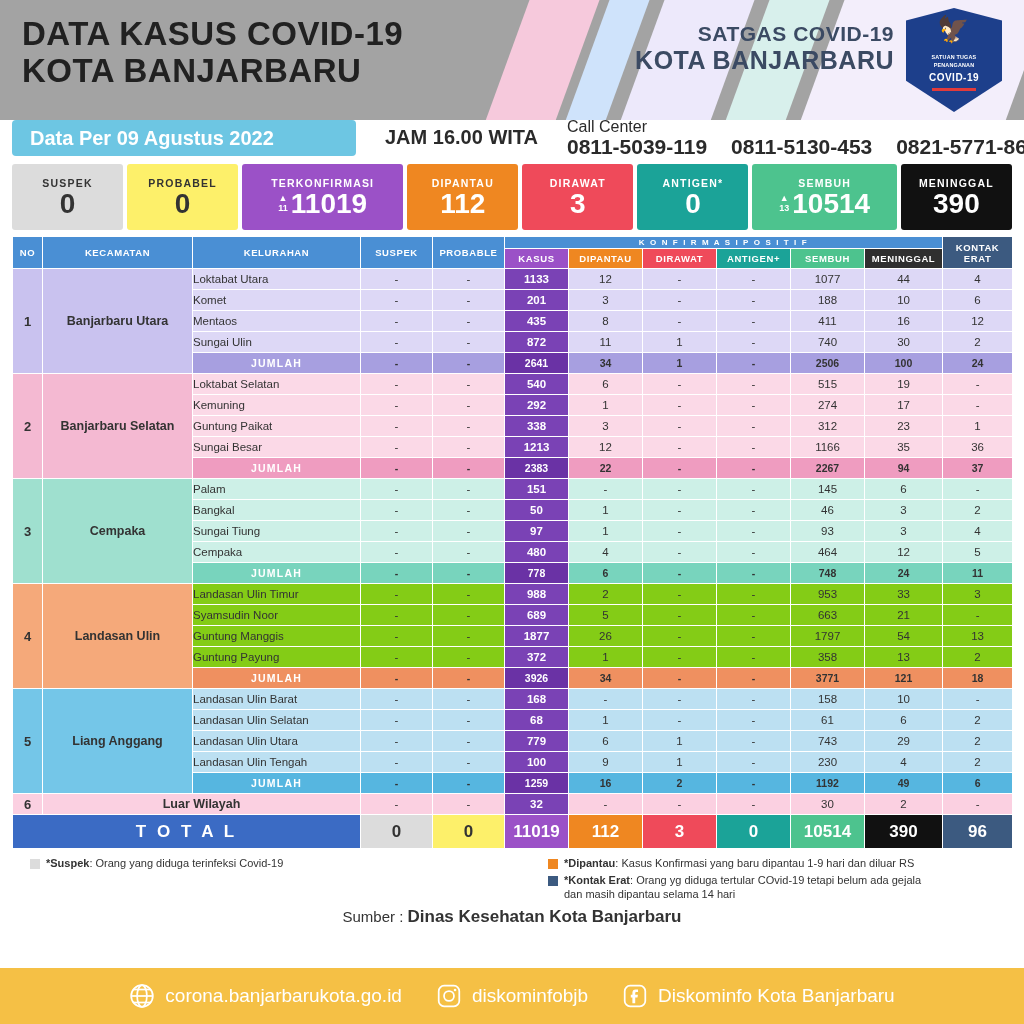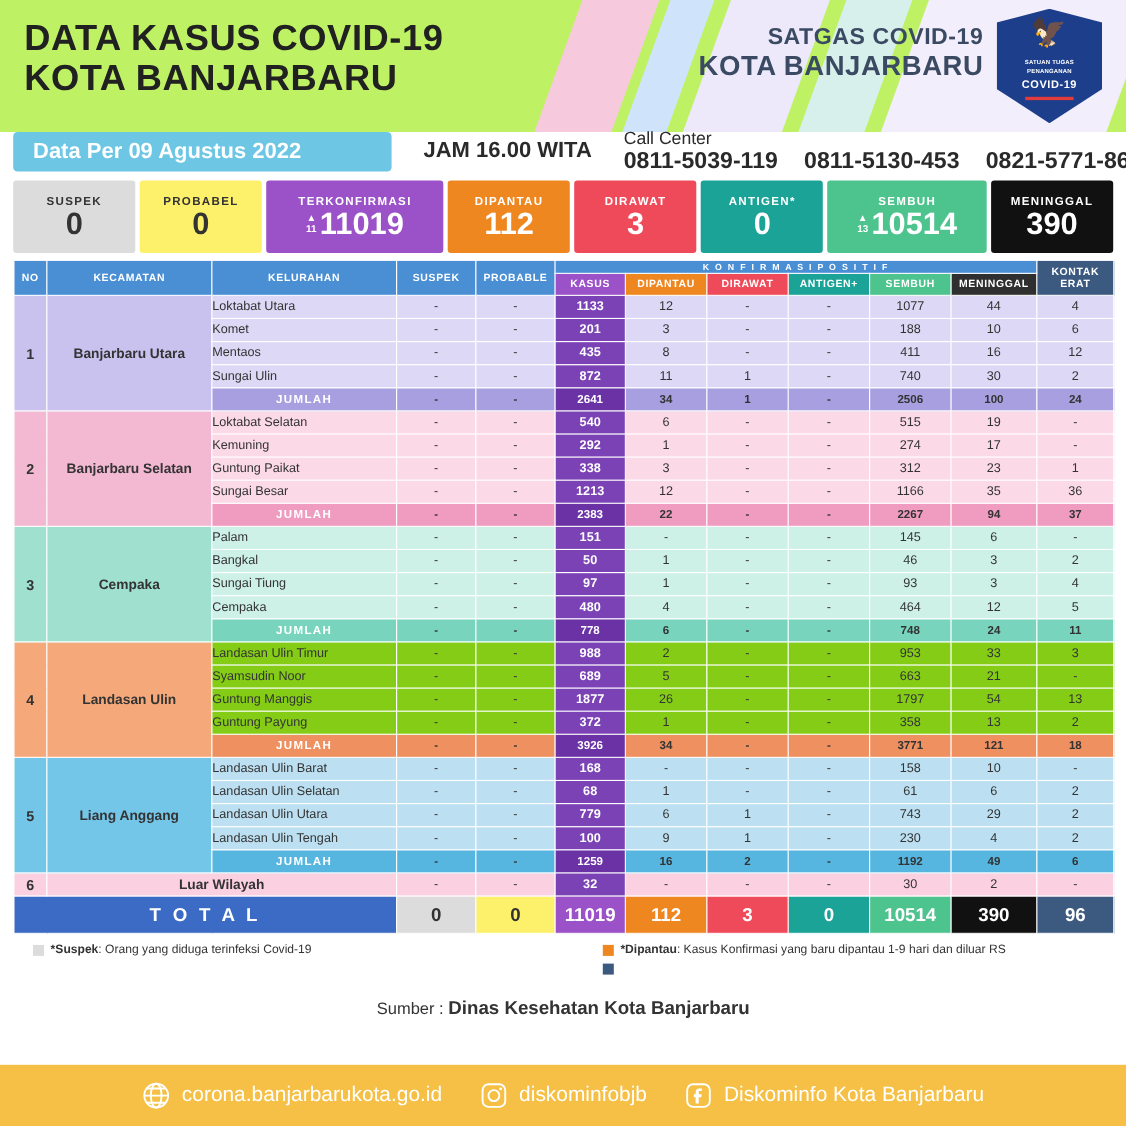--- a/index.html
+++ b/index.html
@@ -10,21 +10,21 @@
     background:#ffffff;
     overflow:hidden;
     position:relative;
   }
   .page { width:1024px; height:1024px; position:relative; }
 
   
   .header {
     position:relative;
     height:120px;
-    background:#bef264;
+    background:#a3a3a3;
     overflow:hidden;
   }
   .hdr-deco { position:absolute; top:0; right:0; width:560px; height:120px; overflow:hidden; }
   .hdr-deco .band { position:absolute; top:-40px; height:220px; transform:skewX(-20deg); }
   .b1 { left:40px;  width:70px;  background:#f6c9dc; }
   .b2 { left:120px; width:40px;  background:#cfe3fb; }
   .b3 { left:175px; width:90px;  background:#ede9fb; }
   .b4 { left:280px; width:60px;  background:#d8f0ec; }
   .b5 { left:355px; width:205px; background:#f3eefb; }
 
@@ -665,20 +665,24 @@
         <span><b>*Suspek</b><span>: Orang yang diduga terinfeksi Covid-19</span></span>
       </div>
     </div>
     <div class="notes-right">
       <div class="note">
         <span class="sw sw-orange"></span>
         <span><b>*Dipantau</b><span>: Kasus Konfirmasi yang baru dipantau 1-9 hari dan diluar RS</span></span>
       </div>
       <div class="note">
         <span class="sw sw-navy"></span>
+        <span>
+          <b>*Kontak Erat</b><span>: Orang yg diduga tertular COvid-19 tetapi belum ada gejala</span>
+          <div>dan masih dipantau selama 14 hari</div>
+        </span>
       </div>
     </div>
     <div class="sumber">
       <span>Sumber : </span><b>Dinas Kesehatan Kota Banjarbaru</b>
     </div>
   </div>
 
   <div class="footer">
     <div class="fitem">
       <span class="ficon">

